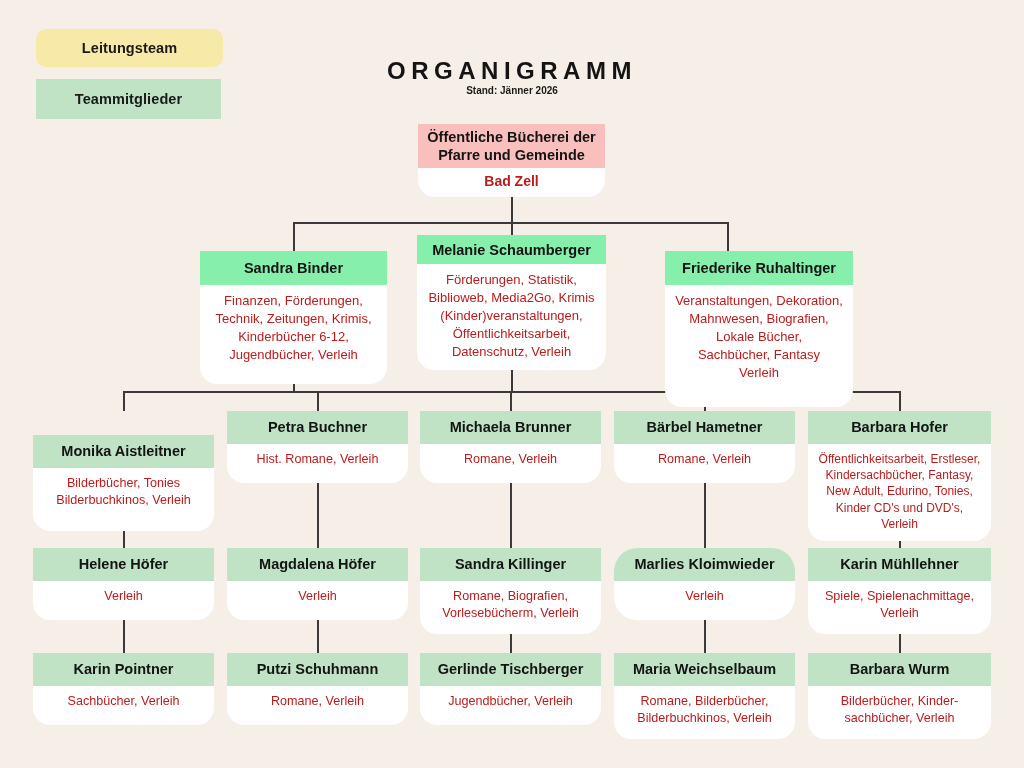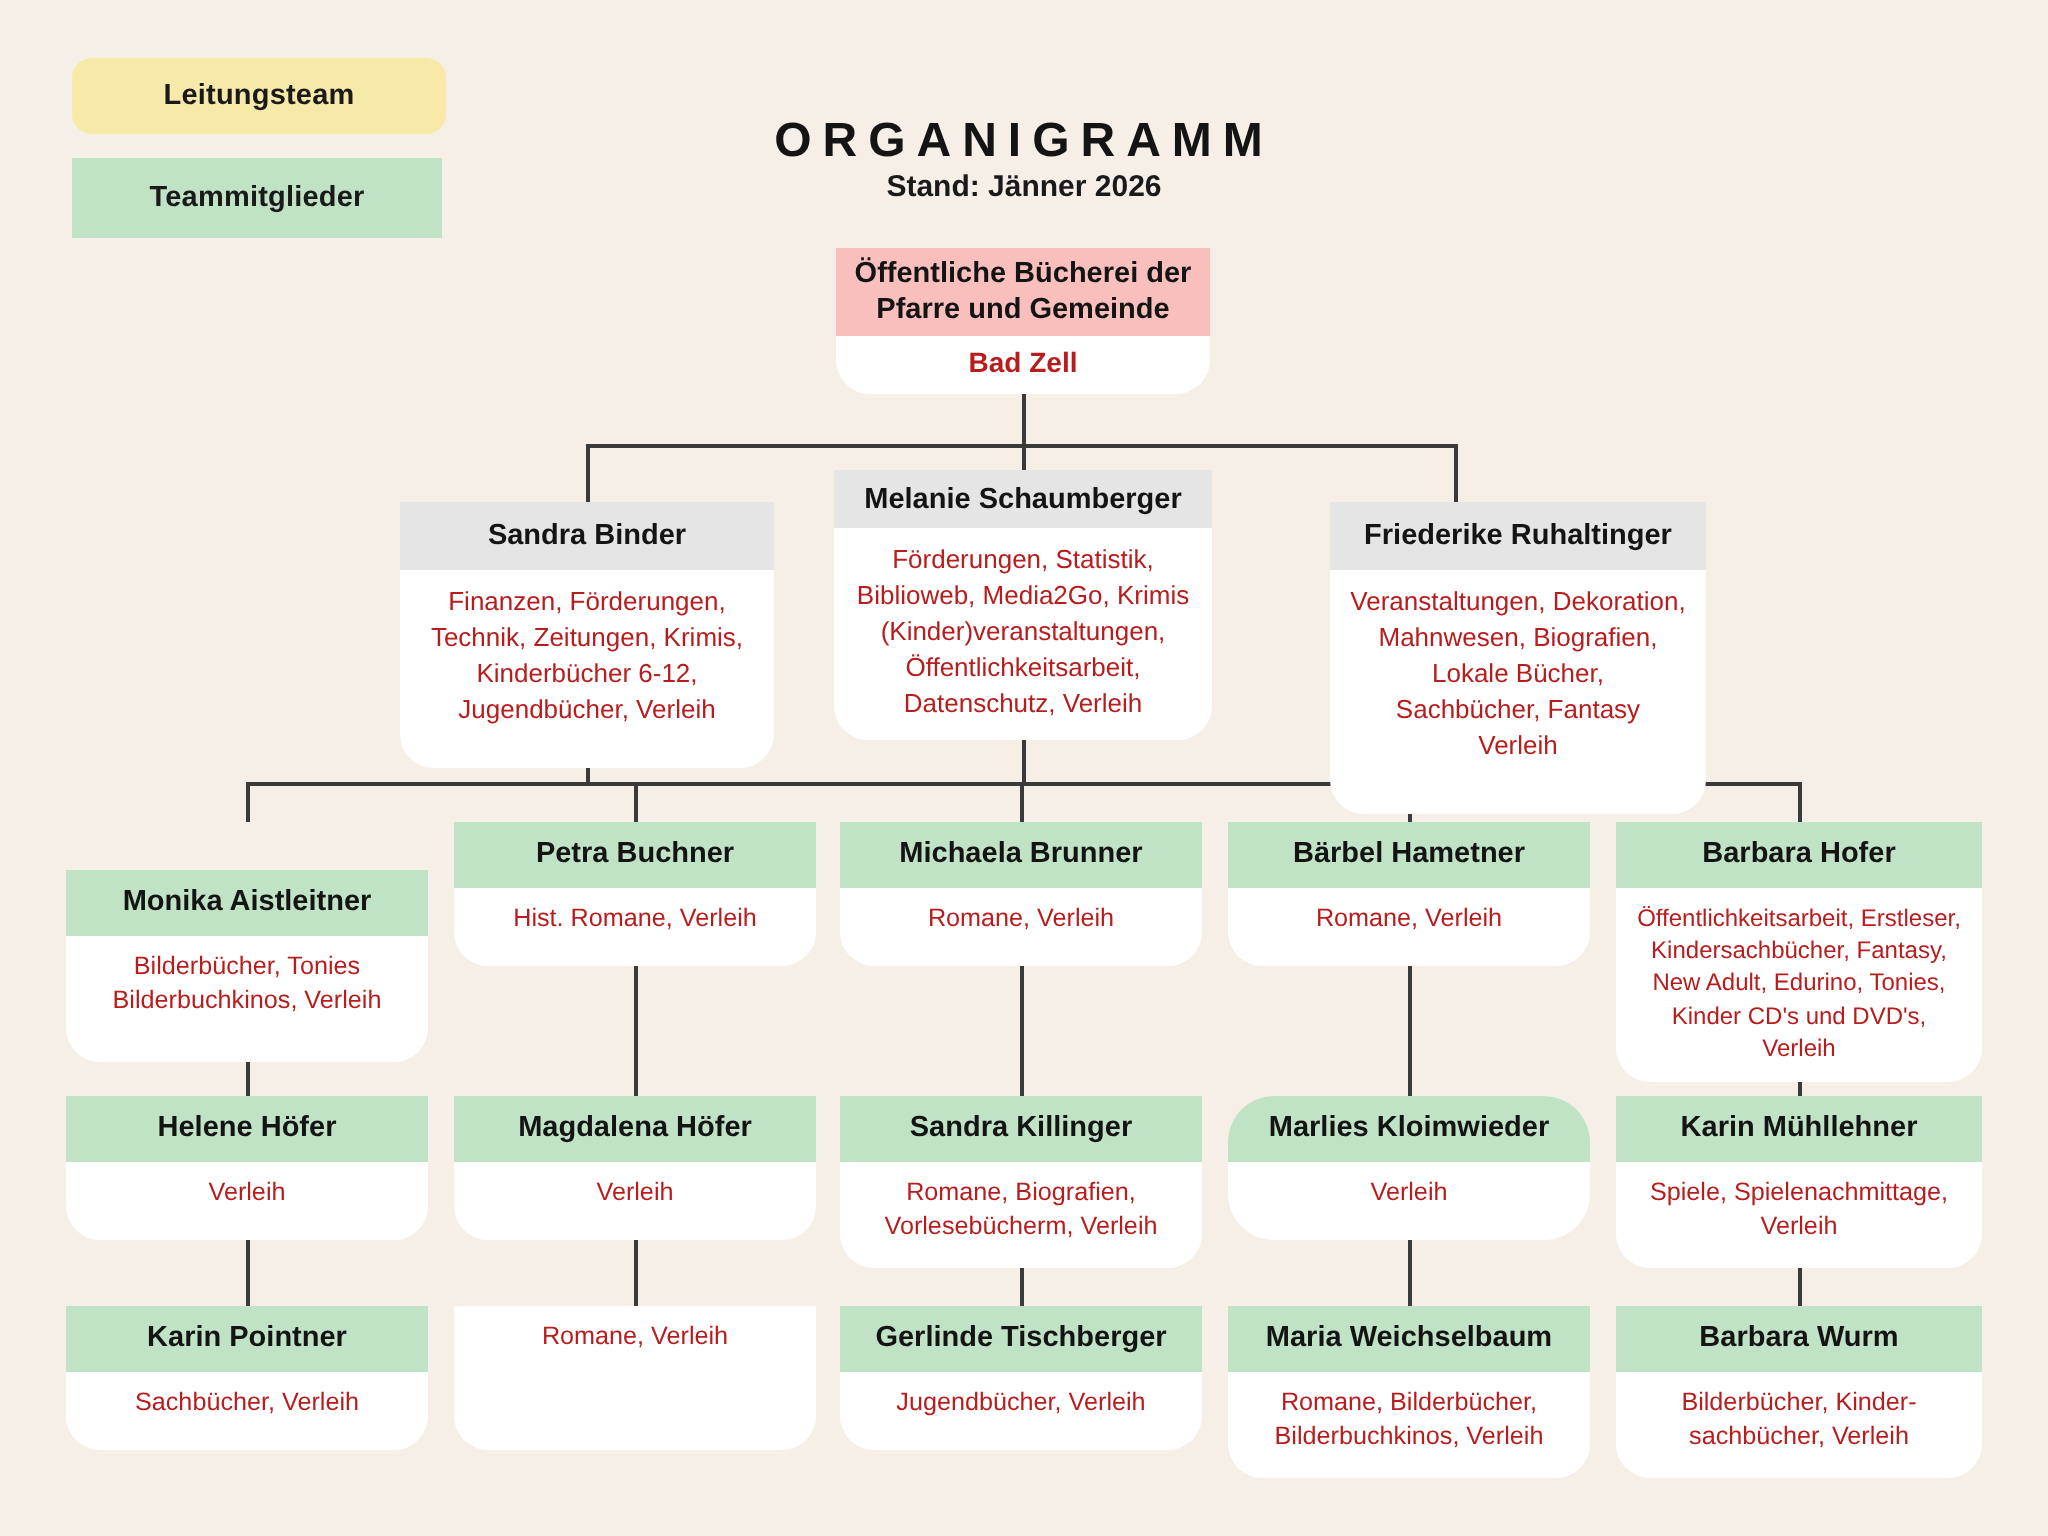--- a/index.html
+++ b/index.html
@@ -22,21 +22,21 @@
   #legend-team { left: 36px; top: 79px; width: 185px; height: 40px; background: #bfe3c4; }
 
   
   #title {
     position: absolute; left: 0; top: 57px; width: 1024px;
     text-align: center; font-size: 24px; font-weight: 600;
     letter-spacing: 5.5px; color: #141414;
   }
   #subtitle {
     position: absolute; left: 0; top: 85px; width: 1024px;
-    text-align: center; font-size: 15px; font-weight: bold; color: #1a1a1a;
+    text-align: center; font-size: 10px; font-weight: bold; color: #1a1a1a;
   }
 
   
   .ln { position: absolute; background: #3a3a3a; }
   .v { width: 1.6px; }
   .h { height: 1.6px; }
 
   
   .card {
     position: absolute;
@@ -63,21 +63,21 @@
     padding: 7px 8px 9px;
     white-space: pre-line;
   }
 
   
   #root-card { left: 418px; top: 124px; width: 187px; height: 73px; }
   #root-card .hd { background: #f9bfbc; font-size: 14.5px; height: 47px; }
   #root-card .bd { font-size: 14px; font-weight: bold; padding-top: 4px; justify-content: center; align-items: center; }
 
   
-  .lead .hd { background: #e5e5e5; font-size: 14.5px; height: 34px; }
+  .lead .hd { background: #86efac; font-size: 14.5px; height: 34px; }
   .lead .bd { font-size: 13px; }
   #lead-0 { left: 200px; top: 251px; width: 187px; height: 133px; }
   #lead-1 { left: 417px; top: 235px; width: 189px; height: 135px; }
   #lead-2 { left: 665px; top: 251px; width: 188px; height: 156px; }
 
   
   .team .hd { background: #bfe3c4; font-size: 14.5px; height: 33px; }
   .team .bd { font-size: 12.6px; }
   .team.small .bd { font-size: 12px; line-height: 1.35; }
 
@@ -219,20 +219,21 @@
     <div class="hd">Karin Mühllehner</div>
     <div class="bd">Spiele, Spielenachmittage,
 Verleih</div>
   </div>
 
   <div class="card team" id="t-2-0">
     <div class="hd">Karin Pointner</div>
     <div class="bd">Sachbücher, Verleih</div>
   </div>
   <div class="card team" id="t-2-1">
+    <div class="hd">Putzi Schuhmann</div>
     <div class="bd">Romane, Verleih</div>
   </div>
   <div class="card team" id="t-2-2">
     <div class="hd">Gerlinde Tischberger</div>
     <div class="bd">Jugendbücher, Verleih</div>
   </div>
   <div class="card team" id="t-2-3">
     <div class="hd">Maria Weichselbaum</div>
     <div class="bd">Romane, Bilderbücher,
 Bilderbuchkinos, Verleih</div>

